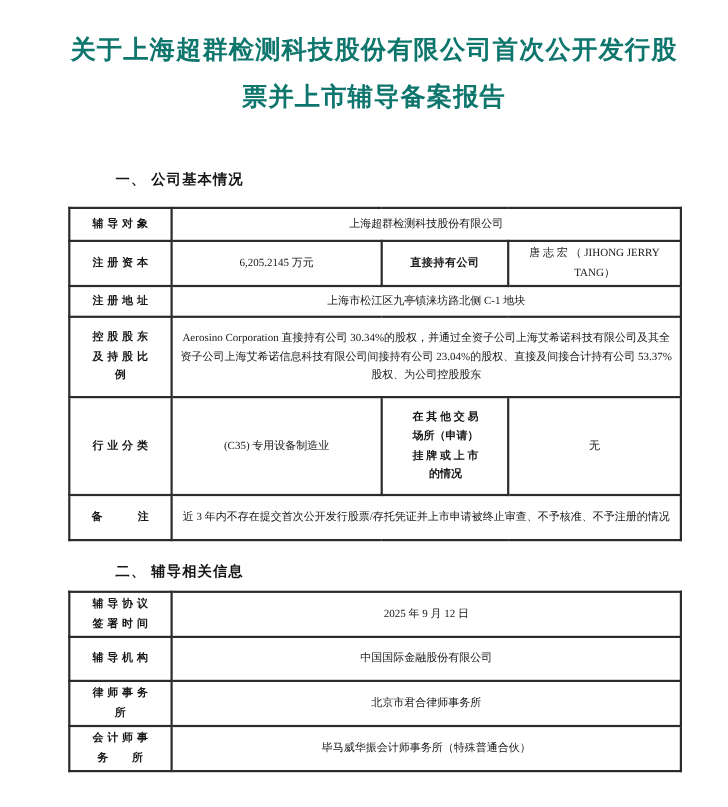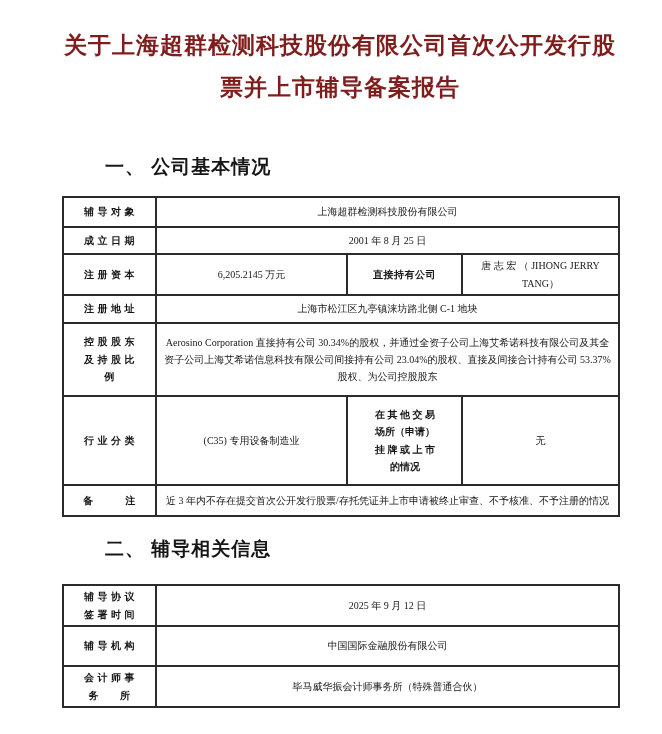--- a/index.html
+++ b/index.html
@@ -15,33 +15,33 @@
     padding:24px 44px 0 62px;
   }
   .doc-title{
     font-family:"Liberation Sans","DejaVu Sans",sans-serif;
     font-weight:bold;
     font-size:23px;
     line-height:42px;
     letter-spacing:1px;
     text-align:center;
     white-space:pre-line;
-    color:#7f1d1d;
+    color:#0f766e;
     margin:0;
   }
   .sec-heading{
     font-family:"Liberation Sans","DejaVu Sans",sans-serif;
     font-weight:bold;
-    font-size:19px;
+    font-size:13px;
     letter-spacing:1px;
     color:#161616;
     margin:0 0 0 43px;
   }
   .sec-heading.first{margin-top:46px;margin-bottom:16px;}
-  .sec-heading.second{margin-top:19px;margin-bottom:22px;}
+  .sec-heading.second{margin-top:19px;margin-bottom:8px;}
   table.doc-table{
     width:556px;
     table-layout:fixed;
     border-collapse:collapse;
   }
   table.doc-table td{
     border:2px solid #2b2b2b;
     box-sizing:border-box;
     padding:2px 6px;
     vertical-align:middle;
@@ -80,24 +80,20 @@
       <col style="width:93px">
         <col style="width:191px">
         <col style="width:115px">
         <col style="width:157px">
     </colgroup>
     <tbody>
         <tr style="height:30px">
       <td class="lbl">辅 导 对 象</td>
       <td class="val" colspan="3">上海超群检测科技股份有限公司</td>
     </tr>
-    <tr style="height:27px">
-      <td class="lbl">成 立 日 期</td>
-      <td class="val" colspan="3">2001 年 8 月 25 日</td>
-    </tr>
     <tr style="height:32px">
       <td class="lbl">注 册 资 本</td>
       <td class="val">6,205.2145 万元</td>
       <td class="lbl">直接持有公司</td>
       <td class="val">唐 志 宏 （ JIHONG JERRY TANG）</td>
     </tr>
     <tr style="height:28px">
       <td class="lbl">注 册 地 址</td>
       <td class="val" colspan="3">上海市松江区九亭镇涞坊路北侧 C-1 地块</td>
     </tr>
@@ -109,21 +105,21 @@
     </tr>
     <tr style="height:89px">
       <td class="lbl">行 业 分 类</td>
       <td class="val">(C35) 专用设备制造业</td>
       <td class="lbl" style="text-align:center;padding-left:7px;letter-spacing:0;">在 其 他 交 易
 场所（申请）
 挂 牌 或 上 市
 的情况</td>
       <td class="val">无</td>
     </tr>
-    <tr style="height:31px">
+    <tr style="height:41px">
       <td class="lbl">备　　　注</td>
       <td class="val long" colspan="3">近 3 年内不存在提交首次公开发行股票/存托凭证并上市申请被终止审查、不予核准、不予注册的情况</td>
     </tr>
   </tbody>
     </table>
 
   <h2 class="sec-heading second">二、 辅导相关信息</h2>
 
   <table class="doc-table">
     <colgroup>
@@ -133,20 +129,25 @@
     <tbody>
         <tr style="height:40px">
       <td class="lbl">辅 导 协 议
 签 署 时 间</td>
       <td class="val">2025 年 9 月 12 日</td>
     </tr>
     <tr style="height:40px">
       <td class="lbl">辅 导 机 构</td>
       <td class="val">中国国际金融股份有限公司</td>
     </tr>
+    <tr style="height:39px">
+      <td class="lbl">律 师 事 务
+所</td>
+      <td class="val">北京市君合律师事务所</td>
+    </tr>
     <tr style="height:40px">
       <td class="lbl">会 计 师 事
 务　　所</td>
       <td class="val">毕马威华振会计师事务所（特殊普通合伙）</td>
     </tr>
   </tbody>
     </table>
 
 </div>
 

